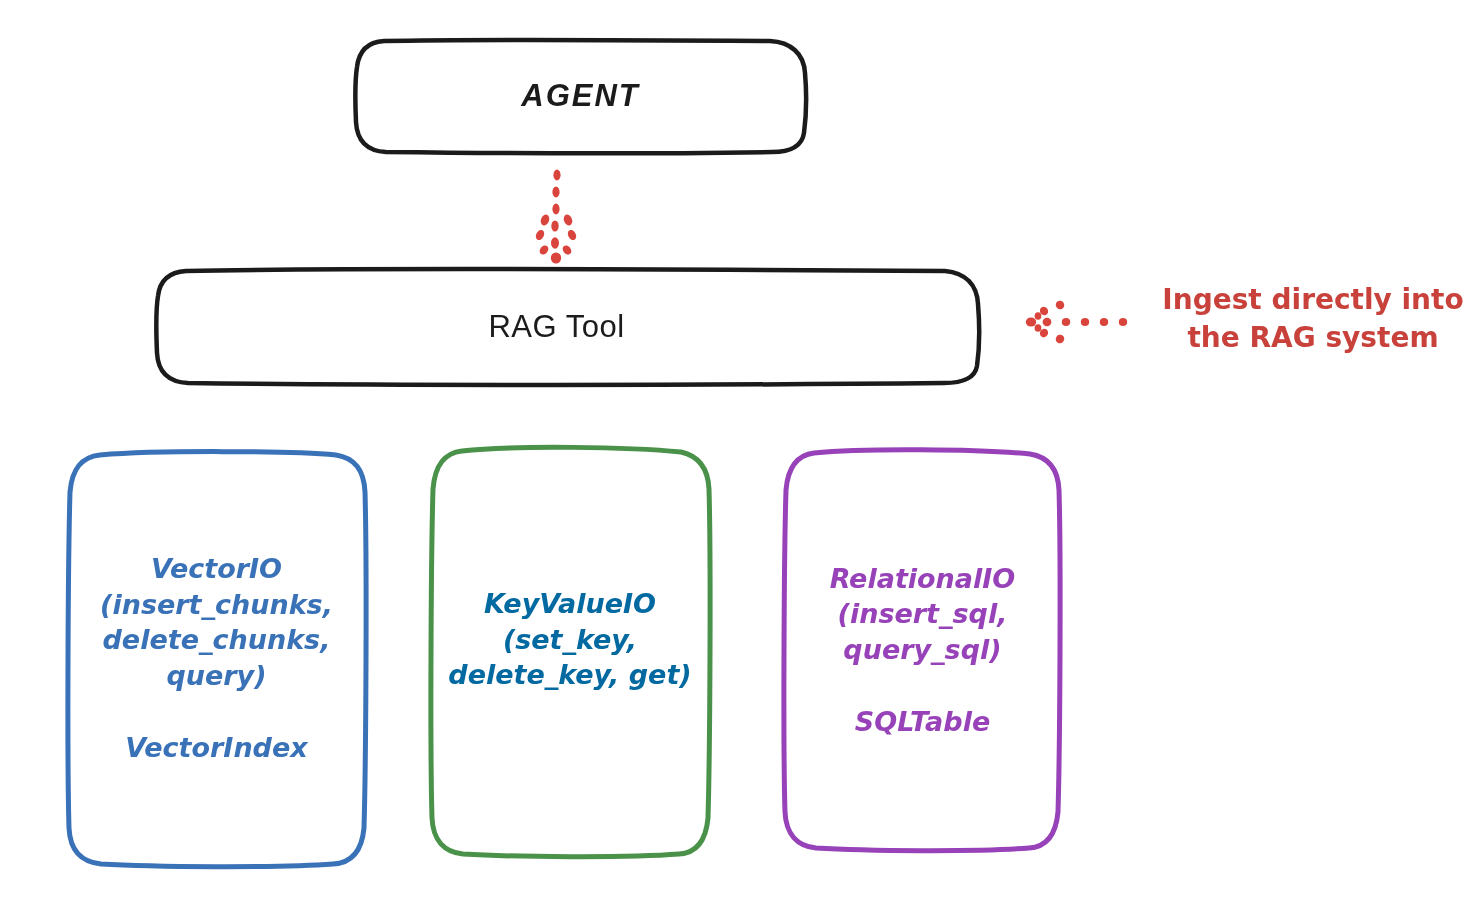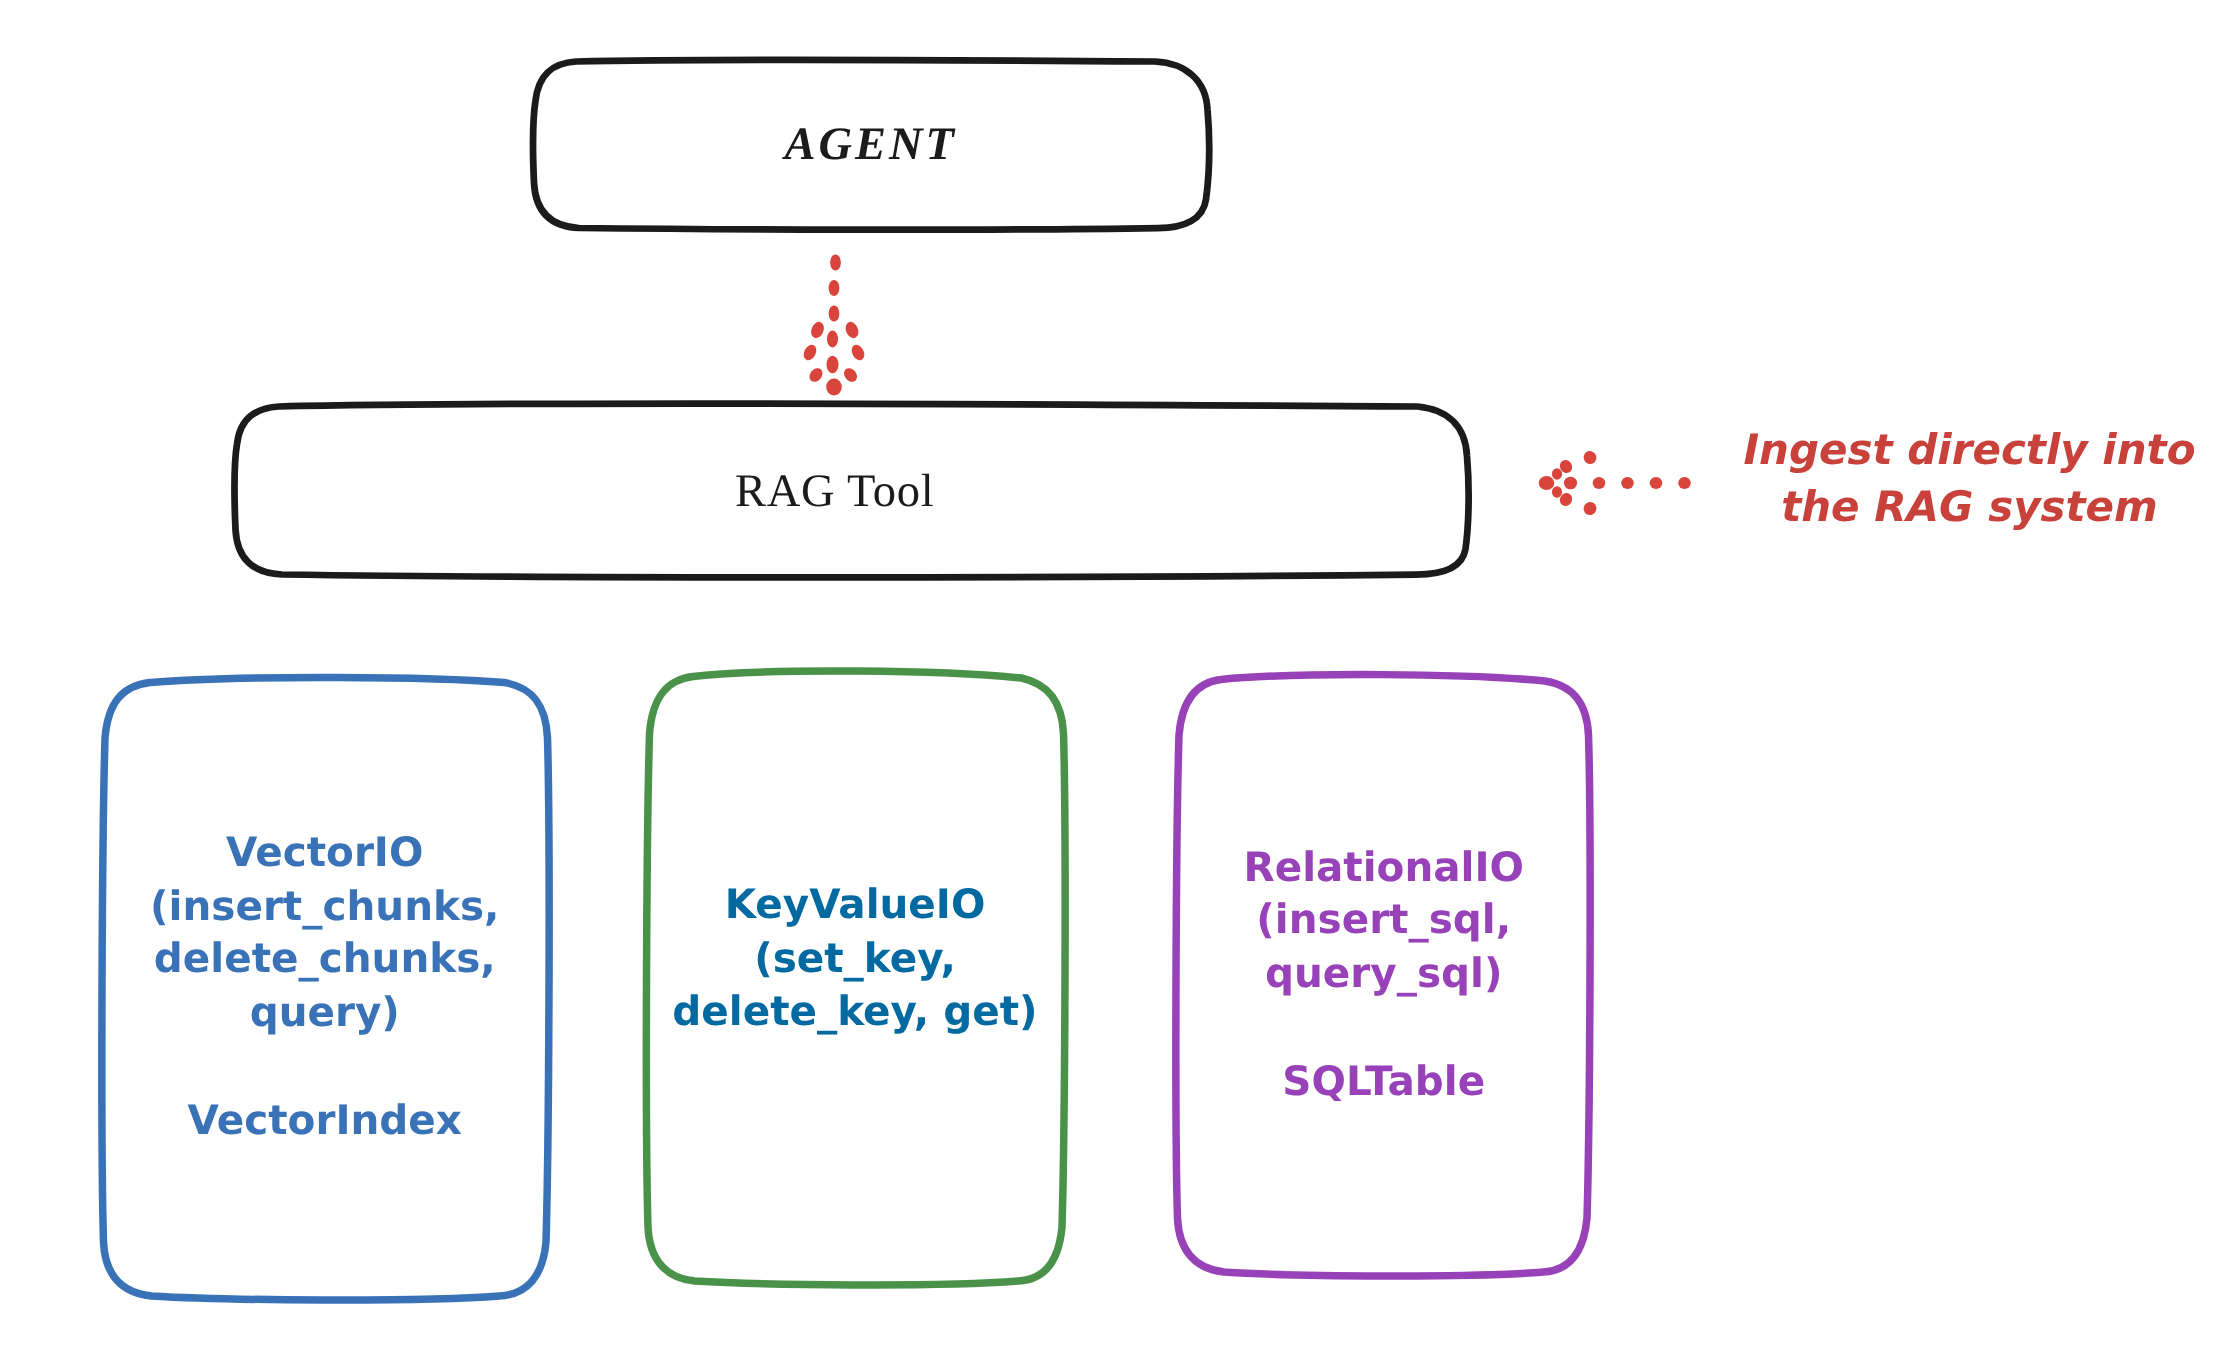--- a/index.html
+++ b/index.html
@@ -24,21 +24,21 @@
   }
 
   .node-label {
     position: absolute;
     display: flex;
     flex-direction: column;
     align-items: center;
     justify-content: center;
     text-align: center;
     pointer-events: none;
-    font-family: Liberation Serif, serif;
+    font-family: Liberation Sans, sans-serif;
     white-space: pre-line;
   }
 
   
   #agent-label {
     left: 356px;
     top: 40px;
     width: 449px;
     height: 112px;
     color: #1b1b1b;
@@ -66,20 +66,21 @@
     display: flex;
     flex-direction: column;
     align-items: center;
     justify-content: center;
     text-align: center;
     pointer-events: none;
     font-size: 27px;
     font-weight: 600;
     line-height: 1.32;
     white-space: pre-line;
+    font-style: italic;
   }
   .provider-label .api-block { display: block; }
   .provider-label .index-block { display: block; margin-top: 1.35em; }
 
   #vectorio-label {
     left: 68px;
     top: 452px;
     width: 297px;
     height: 413px;
     color: #3a72b8;
@@ -102,21 +103,20 @@
 
   
   #ingest-note {
     position: absolute;
     left: 1148px;
     top: 281px;
     width: 330px;
     color: #c8413a;
     font-size: 28px;
     font-weight: 600;
-    font-style: italic;
     line-height: 1.36;
     text-align: center;
     white-space: pre-line;
     pointer-events: none;
   }
 </style>
 </head>
 <body>
 
 <svg id="canvas" viewBox="0 0 1484 910" xmlns="http://www.w3.org/2000/svg">

